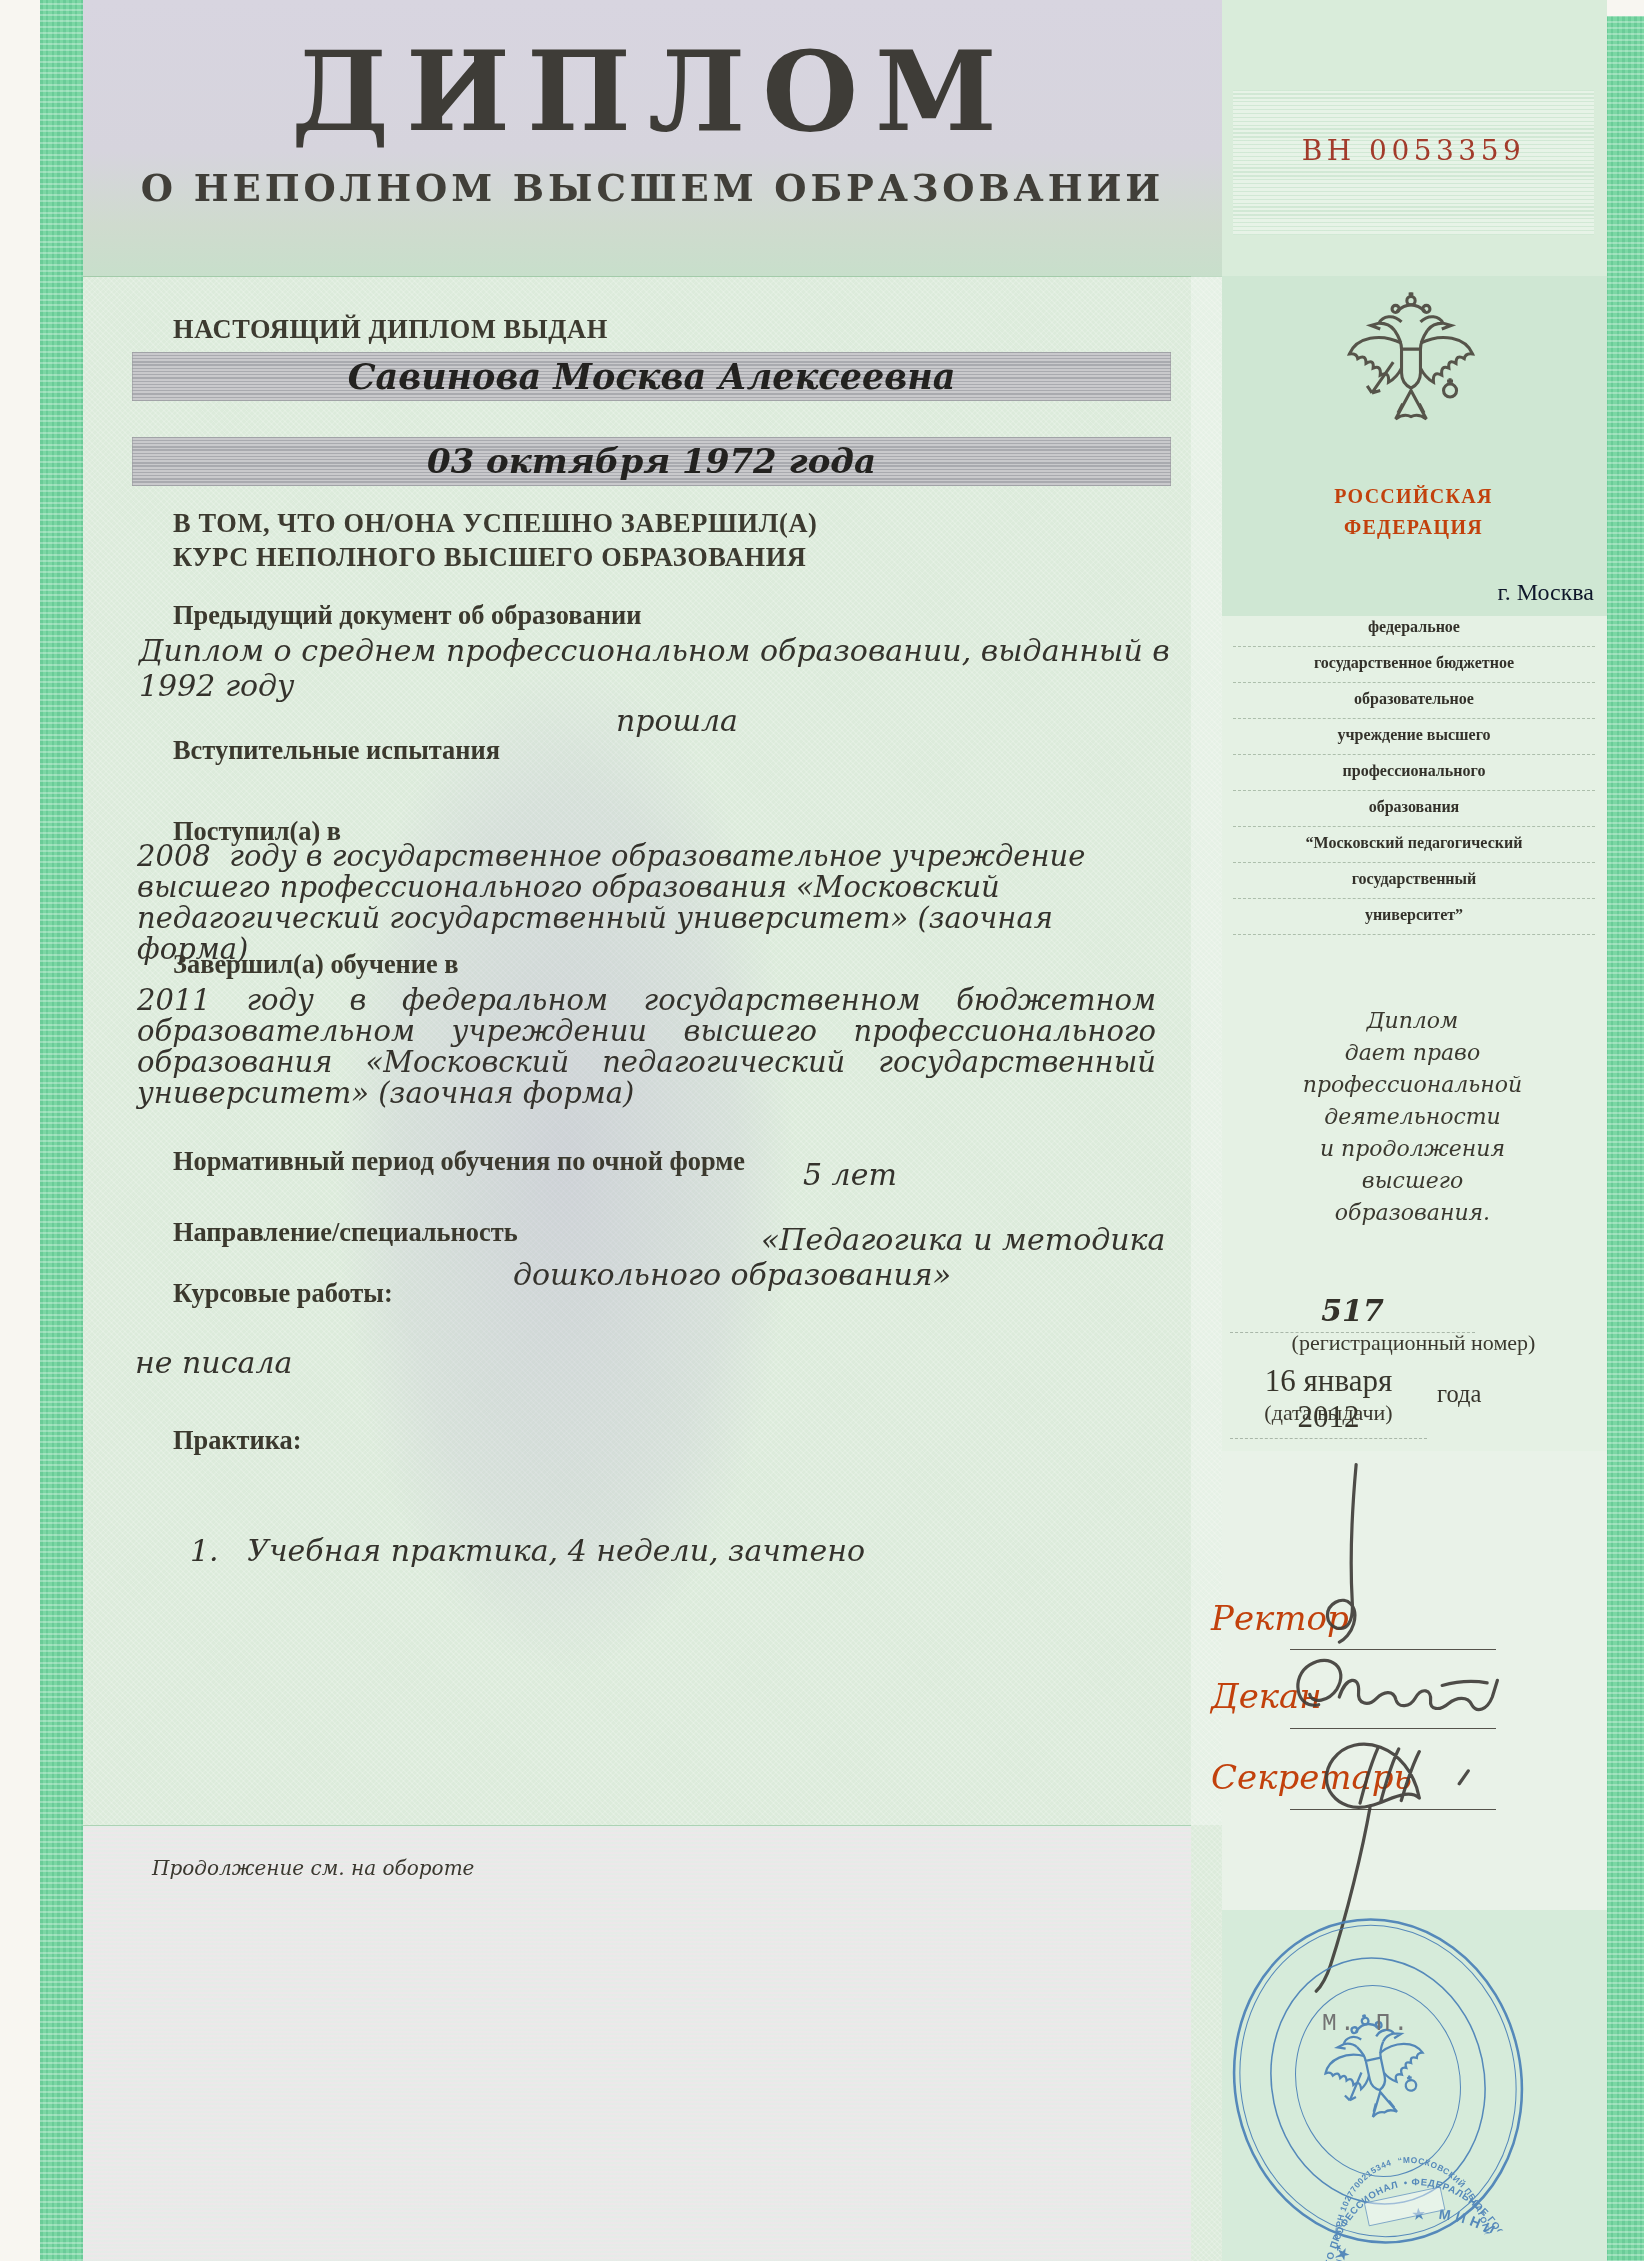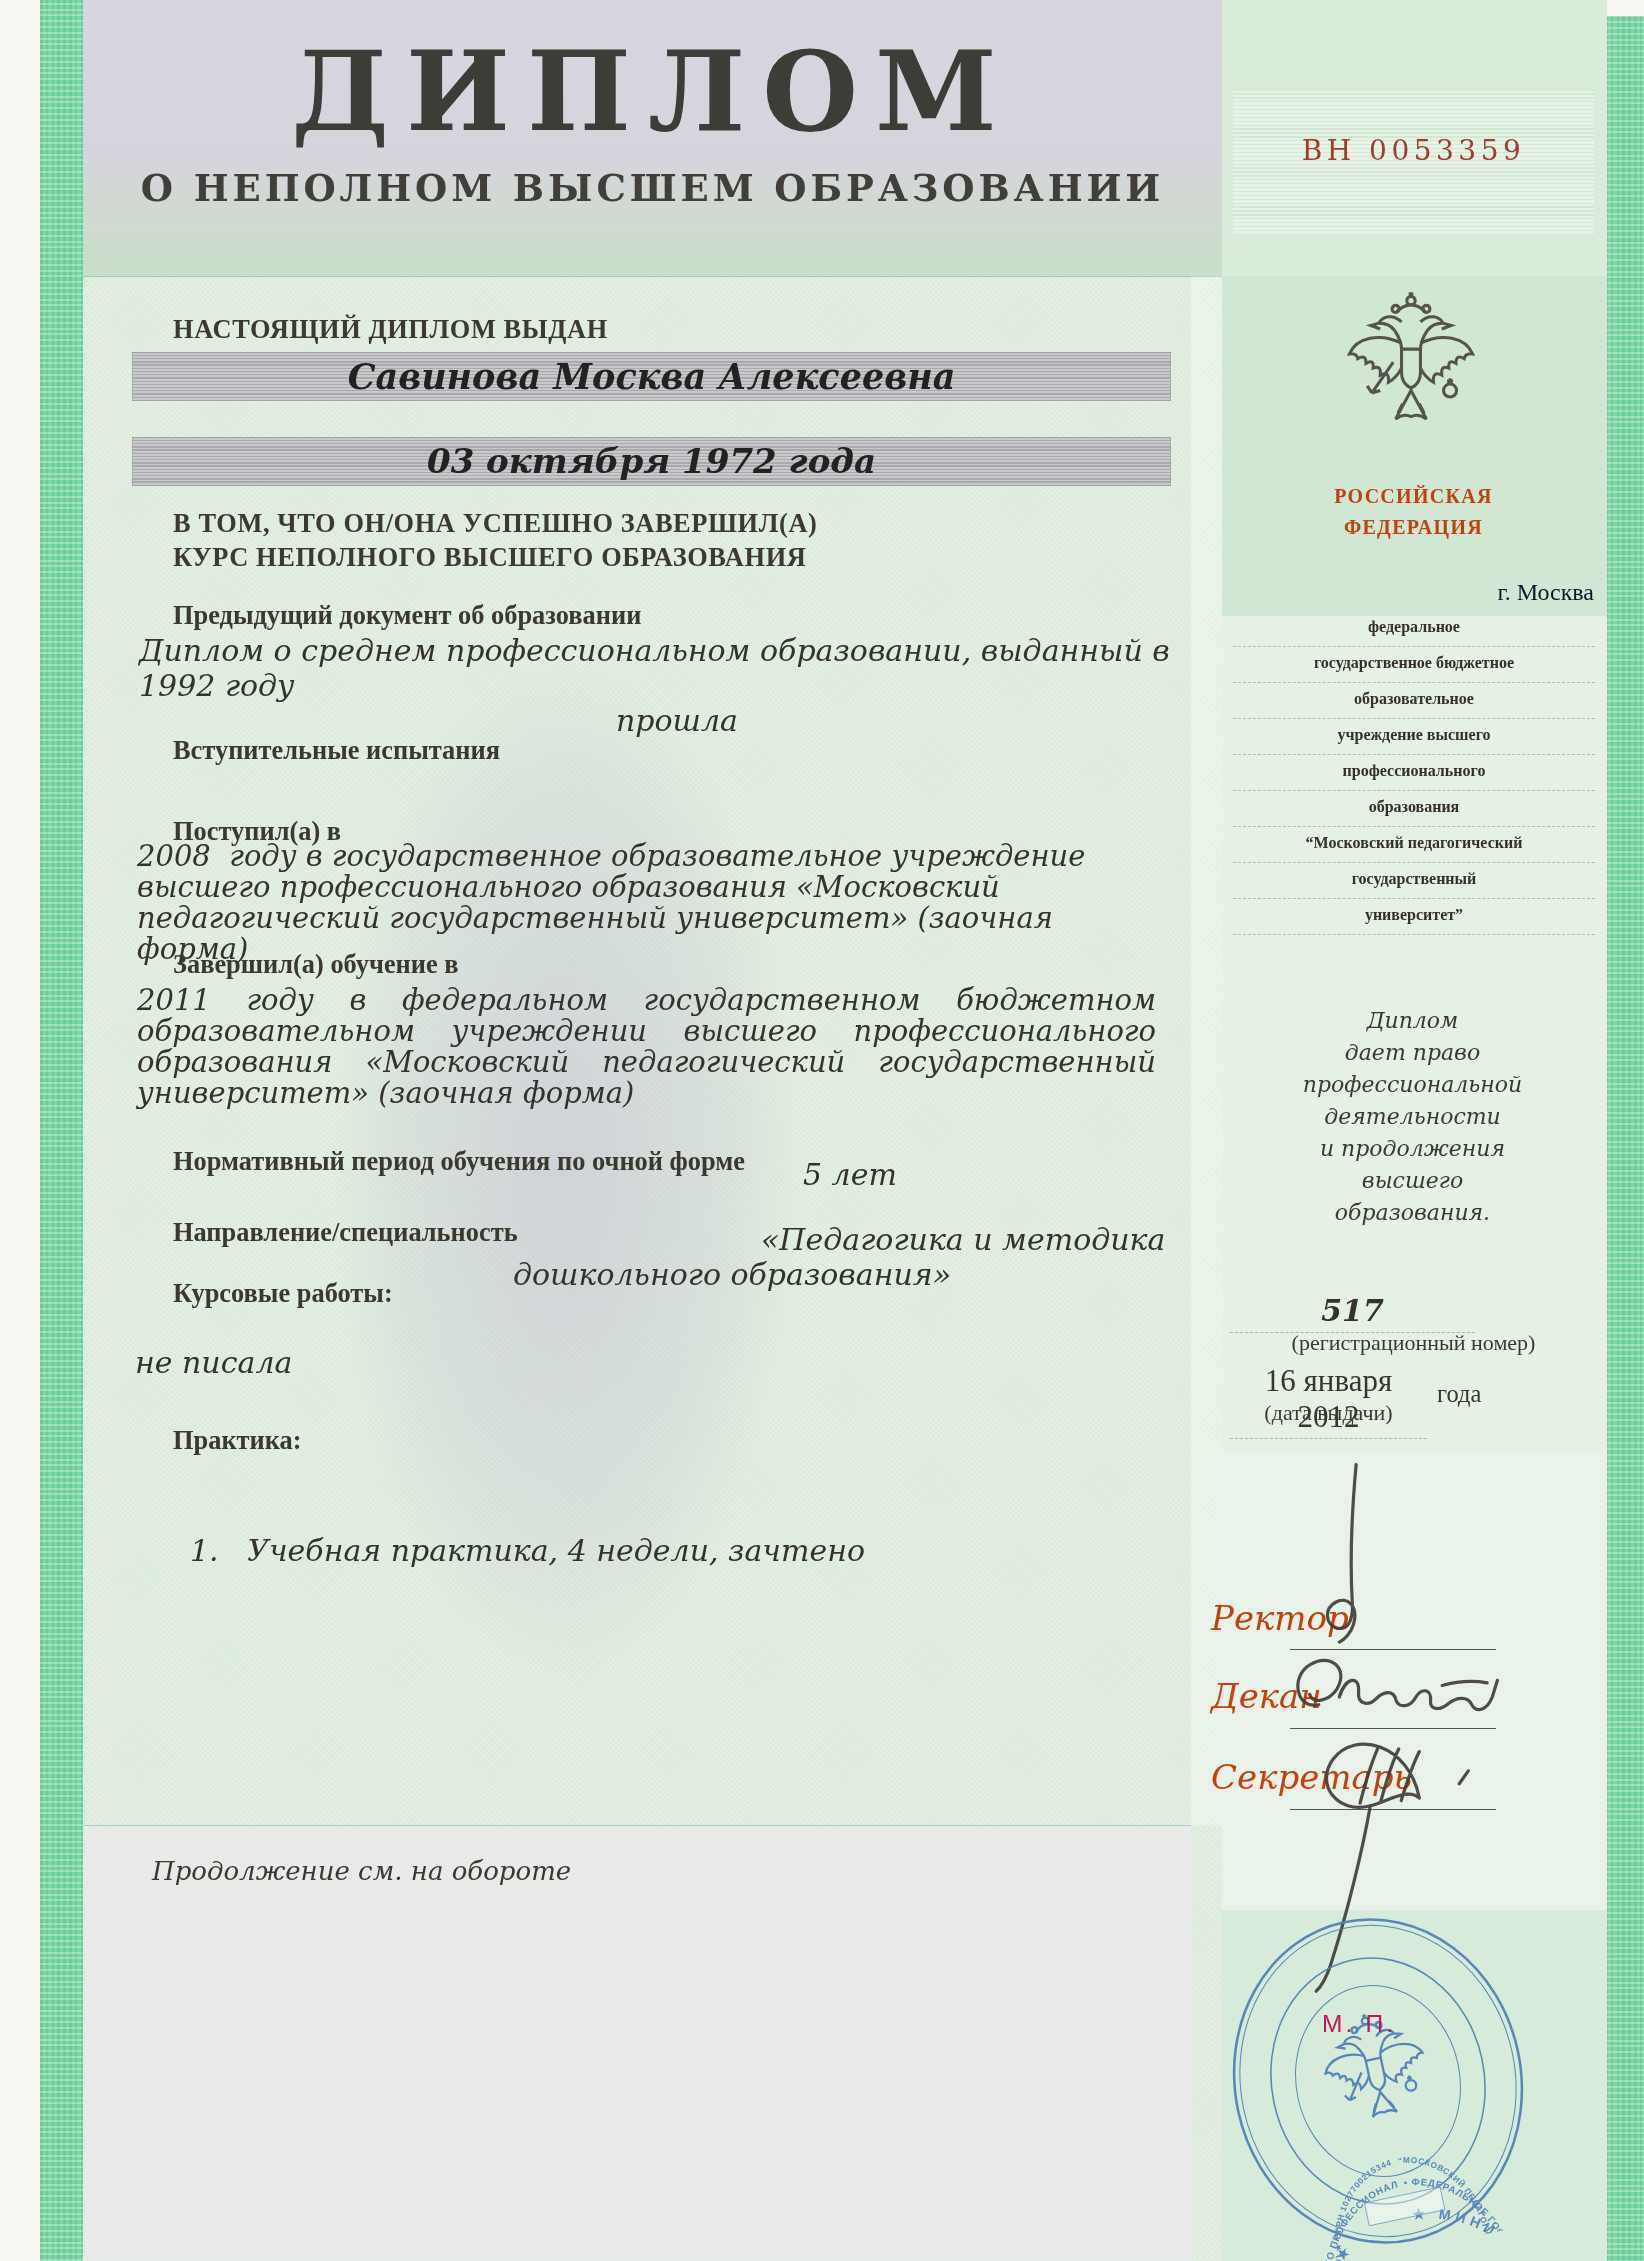--- a/index.html
+++ b/index.html
@@ -53,22 +53,22 @@
     text-align:center;height:35px;line-height:32px;border-bottom:0.6px dashed rgba(105,130,105,.45);}
   .rights-line{font-family:"DejaVu Serif",serif;font-style:italic;color:#3a382f;font-size:22px;
     text-align:center;line-height:32px;}
   .t-reg{font-family:"DejaVu Serif",serif;font-style:italic;font-weight:bold;color:#34322a;font-size:30px;text-align:center;}
   .t-small{font-family:"Liberation Serif",serif;color:#3b392f;font-size:22px;text-align:center;}
   .t-date{font-family:"Liberation Serif",serif;color:#37352c;font-size:31px;text-align:center;}
   .t-goda{font-family:"Liberation Serif",serif;color:#37352c;font-size:24.5px;}
   .dash-b{border-bottom:1.3px dashed rgba(110,125,110,.50);}
   .t-post{font-family:"DejaVu Serif",serif;font-style:italic;color:#c2410c;font-size:34px;}
   .sig-line{border-top:1.3px solid #55534b;}
-  .t-cont{font-family:"DejaVu Serif",serif;font-style:italic;color:#3a382f;font-size:26px;}
-  .t-mp{font-family:Liberation Sans, sans-serif;color:#be185d;font-size:24.5px;letter-spacing:3.2px;}
+  .t-cont{font-family:"DejaVu Serif",serif;font-style:italic;color:#3a382f;font-size:20px;}
+  .t-mp{font-family:Liberation Mono, monospace;color:#737373;font-size:24.5px;letter-spacing:3.2px;}
 
   .sig{stroke:#403e39;fill:none;stroke-linecap:round;stroke-linejoin:round;opacity:.92;}
   .eagle-dark{stroke:#56544a;fill:none;stroke-width:2.6;}
   .eagle-blue{stroke:#4a80b6;fill:none;stroke-width:3;}
   .stamp-svg{opacity:.93;transform:rotate(-12deg);}
   .stamp-line{stroke:#4c82b8;fill:none;}
   .stamp-text{fill:#4c82b8;font-family:"Liberation Sans",sans-serif;font-weight:bold;}
 </style>
 </head>
 <body>

